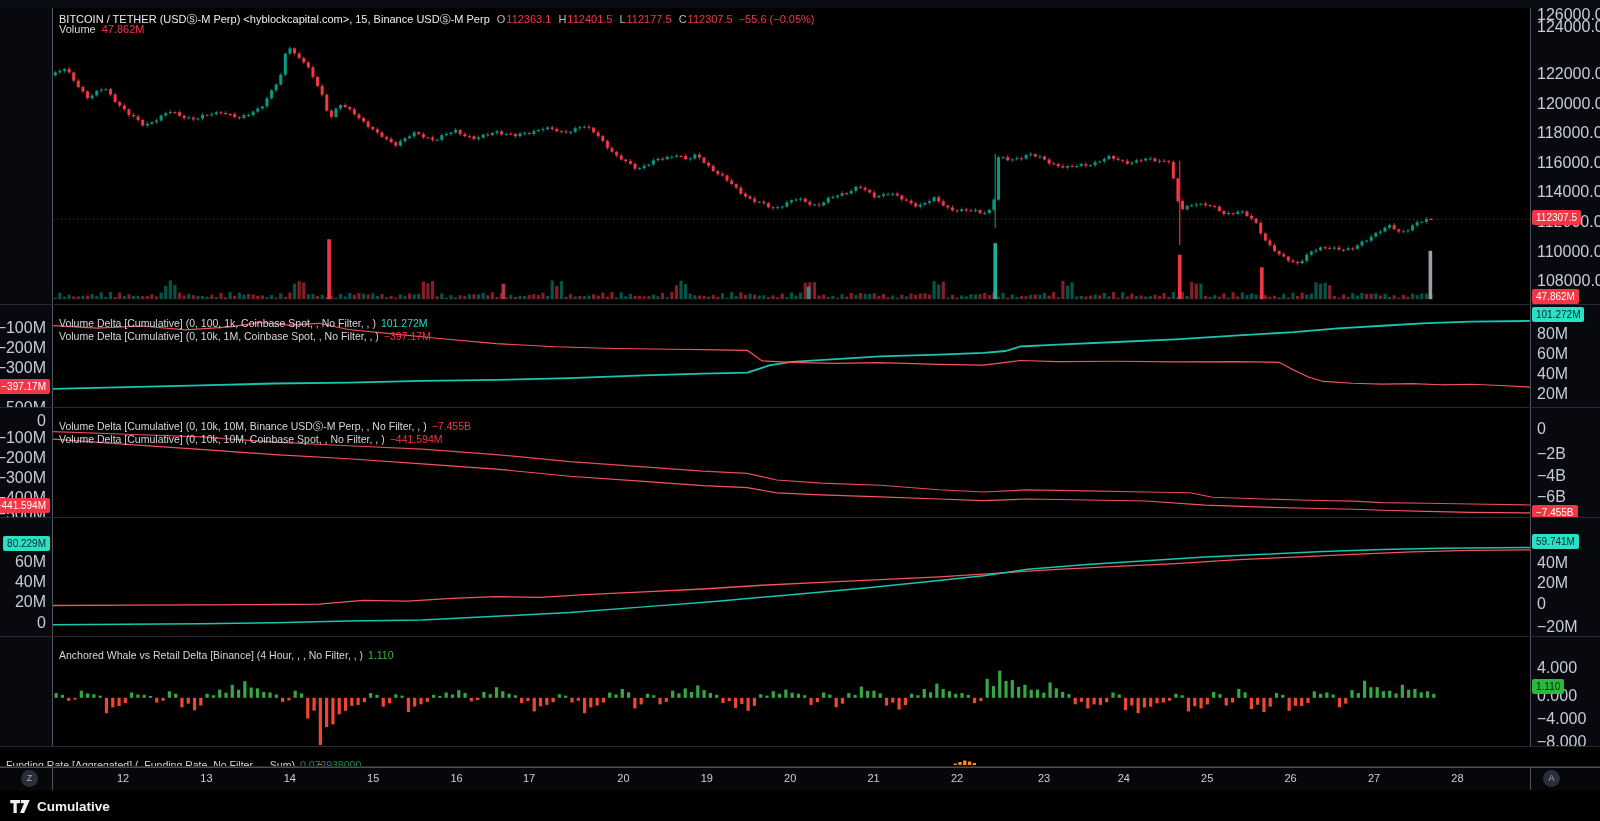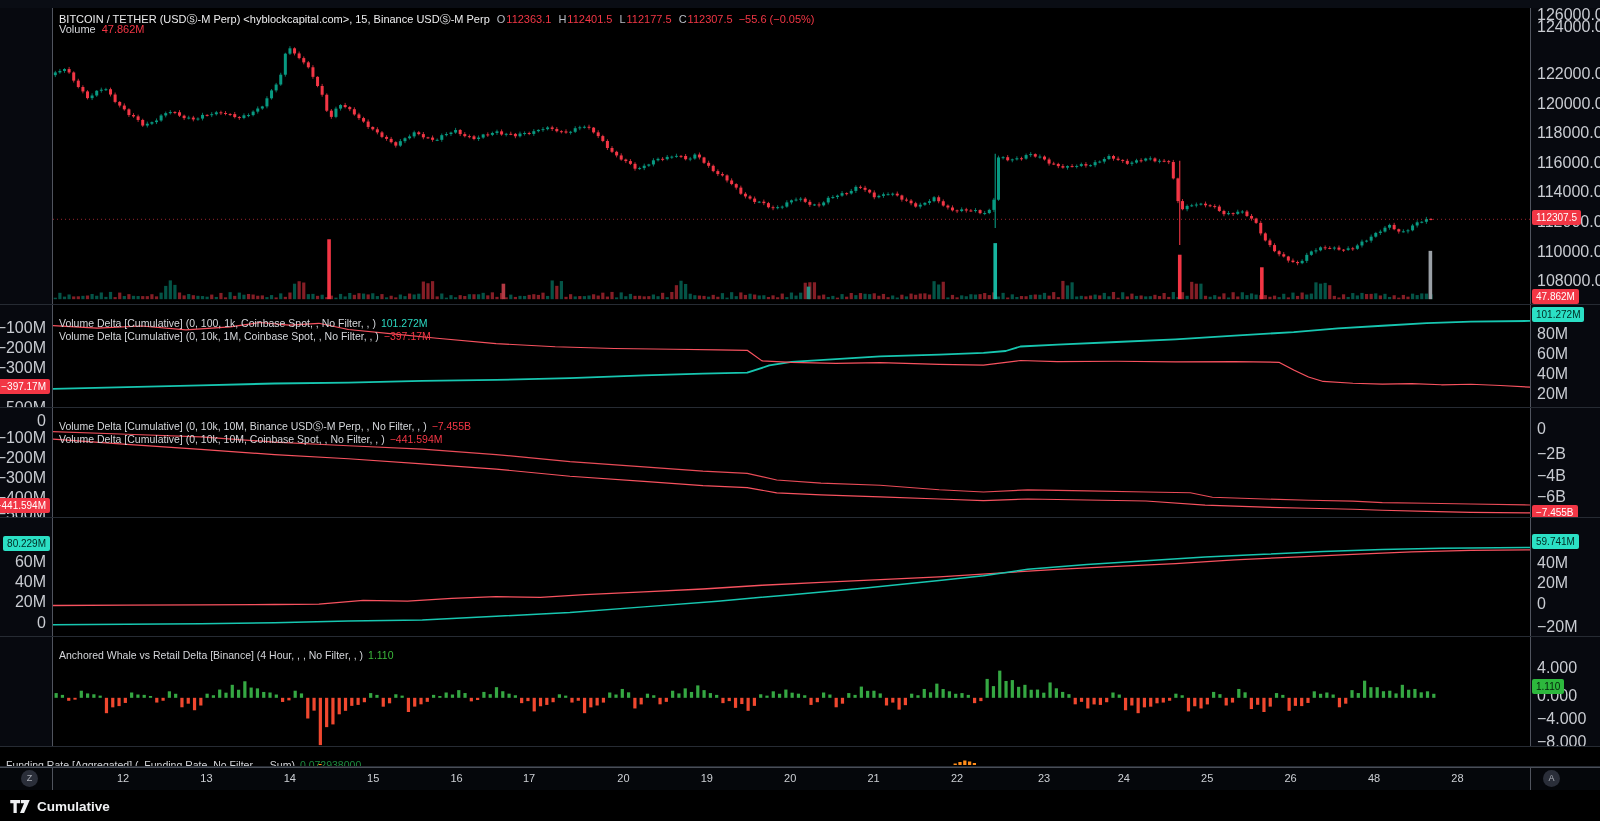--- a/index.html
+++ b/index.html
@@ -1329,21 +1329,21 @@
         <span class="tdate" style="left: 476px;">17</span>
         <span class="tdate" style="left: 570.4px;">20</span>
         <span class="tdate" style="left: 653.8px;">19</span>
         <span class="tdate" style="left: 737.2px;">20</span>
         <span class="tdate" style="left: 820.6px;">21</span>
         <span class="tdate" style="left: 904px;">22</span>
         <span class="tdate" style="left: 991px;">23</span>
         <span class="tdate" style="left: 1070.8px;">24</span>
         <span class="tdate" style="left: 1154.2px;">25</span>
         <span class="tdate" style="left: 1237.6px;">26</span>
-        <span class="tdate" style="left: 1321px;">48</span>
+        <span class="tdate" style="left: 1321px;">27</span>
         <span class="tdate" style="left: 1404.4px;">28</span>
       </div>
     <div class="tr">
       <div class="circle-btn" style="left:12px">A</div>
     </div>
   </div>
 
   <div id="footer">
     <span style="display:inline-flex;">
       <svg width="20" height="13" viewBox="0 0 24 16" fill="#eff0f2" xmlns="http://www.w3.org/2000/svg">

